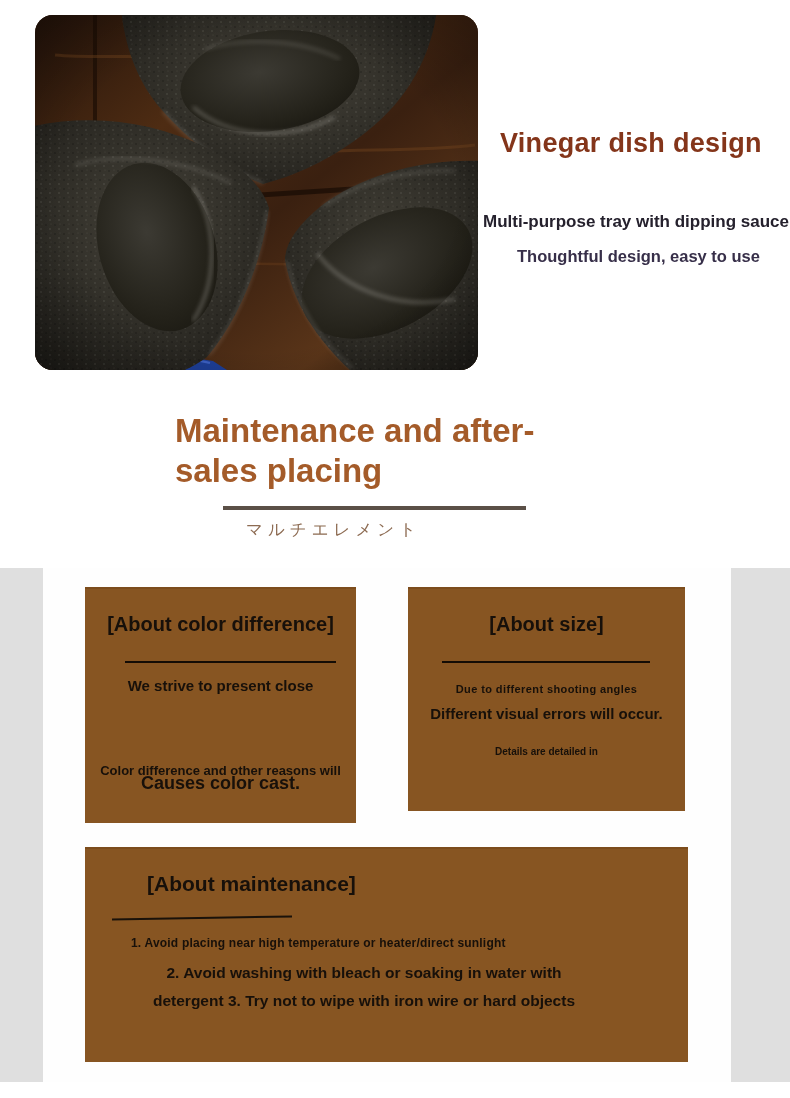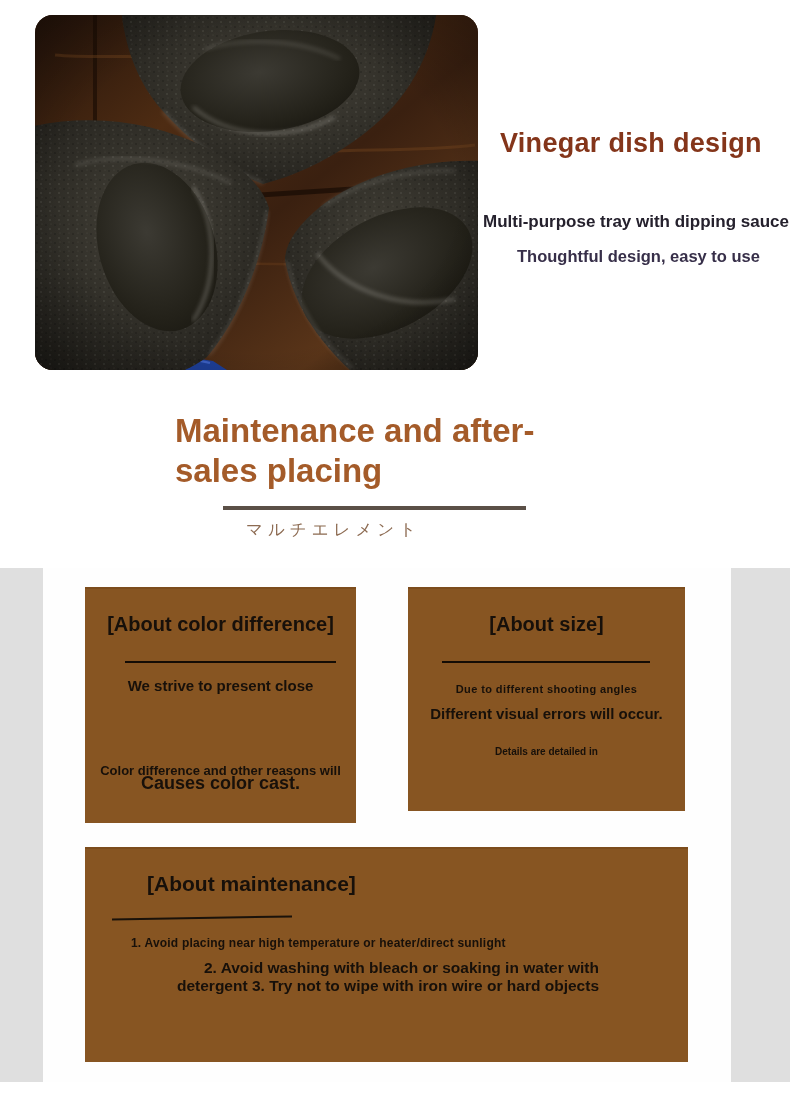--- a/index.html
+++ b/index.html
@@ -80,22 +80,22 @@
   .c2l1 { top:118px; font-size:15px; }
   .c2l2 { top:159px; font-size:10px; }
   .c2l3 { top:165px; font-size:18px; transform:translateX(-33px); }
 
   .card3 .ttl { top:25px; left:18px; width:auto; font-size:21px;margin-left:44px; }
   .card3 .rule {
     position:absolute; top:70px; left:27px; width:180px; height:2px;
     background:#1a120a; transform:rotate(-1deg);
   }
   .c3l0 { top:89px;  left:46px; width:auto; font-size:12px; letter-spacing:0.2px; }
-  .c3l1 { top:112px; left:44px; width:470px; font-size:15.5px; line-height:18px;
-          white-space:pre-line; text-align:right; }
+  .c3l1 { top:112px; left:44px; width:470px; font-size:15.5px; line-height:28px;
+          white-space:pre-line; text-align:center; }
 </style>
 </head>
 <body>
 
 <div class="photo-wrap">
   <svg viewBox="0 0 443 355" preserveAspectRatio="none">
     <defs>
       <linearGradient id="woodGrad" x1="0" y1="0" x2="1" y2="1">
         <stop offset="0" stop-color="#24130a"></stop>
         <stop offset="0.3" stop-color="#4e2c13"></stop>

